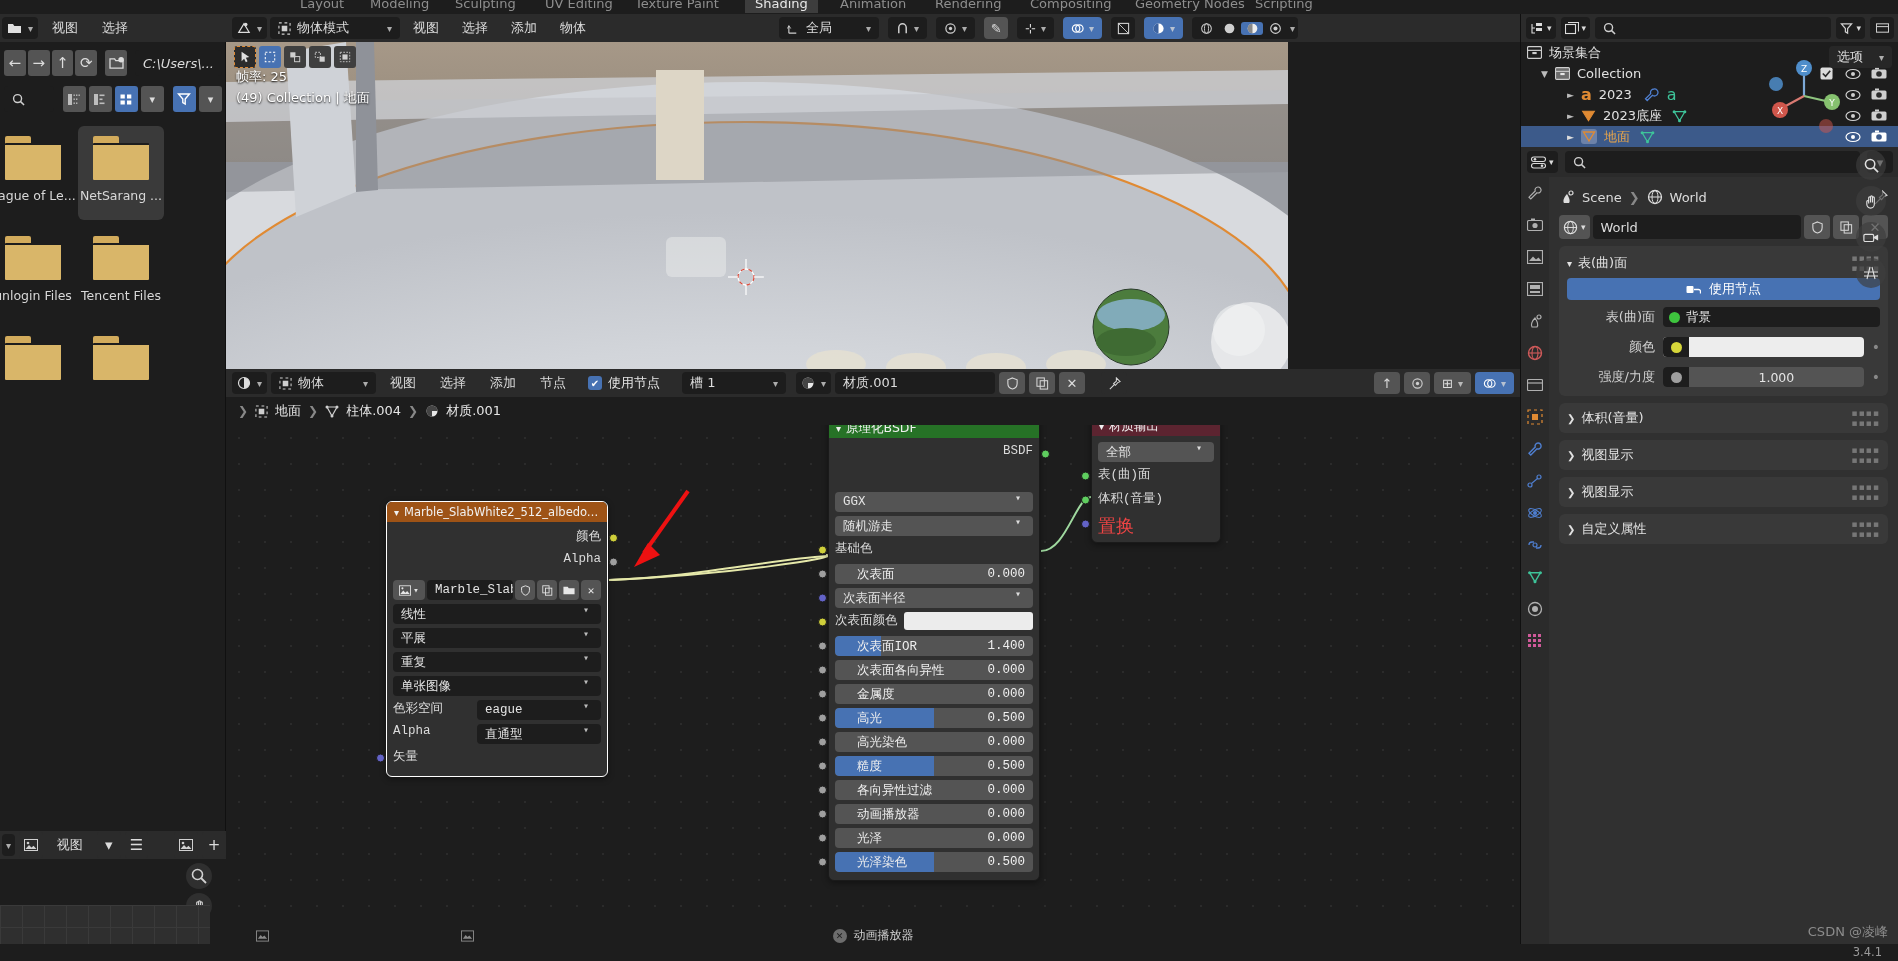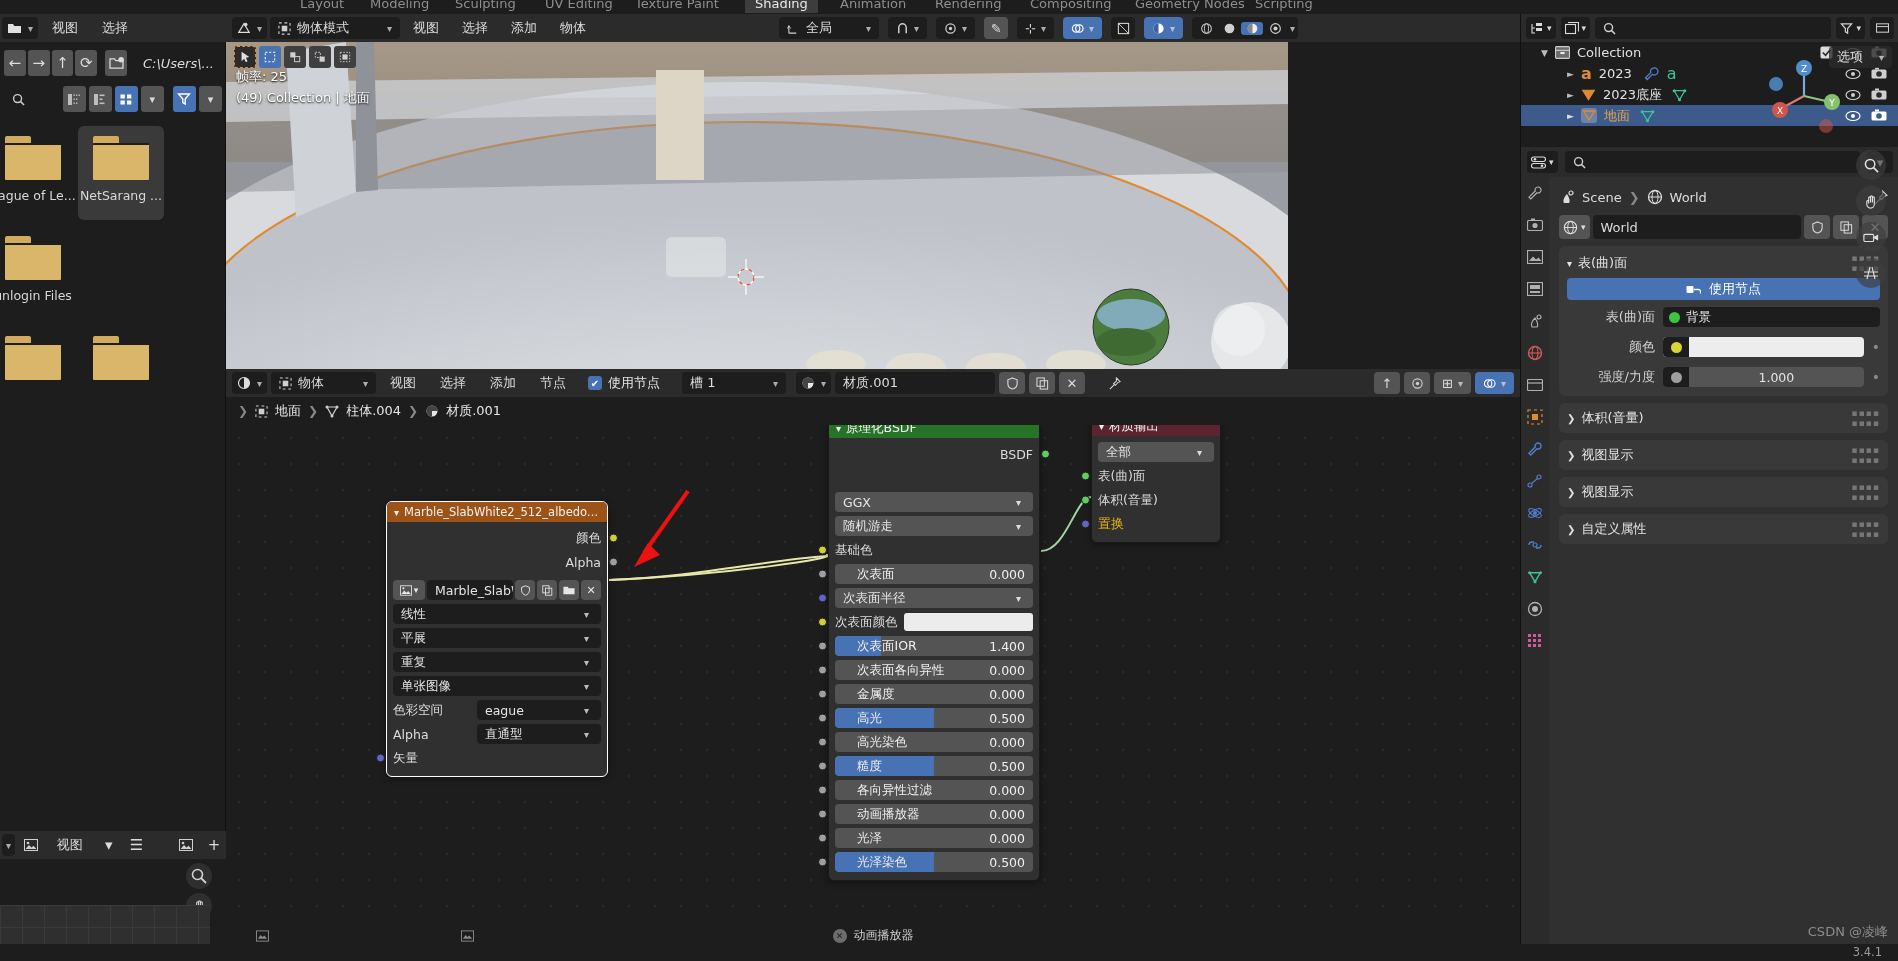--- a/index.html
+++ b/index.html
@@ -76,21 +76,21 @@
   #ne-header { position:absolute; left:0; top:0; width:1294px; height:28px; background:#2b2b2b; display:flex; align-items:center; gap:4px; padding-left:6px;}
   #ne-breadcrumb { position:absolute; left:0; top:28px; width:1294px; height:28px; display:flex; align-items:center; gap:7px; padding-left:6px; background:#1d1d1d;}
   #ne-canvas { position:absolute; left:0; top:56px; width:1294px; height:519px;
      background:#1d1d1d;
      background-image: radial-gradient(#2b2b2b 1.2px, transparent 1.2px);
      background-size: 26px 26px; overflow:hidden;}
   .node { position:absolute; background:#303030; border-radius:6px; border:1px solid #1a1a1a; box-shadow:0 2px 6px #00000066;}
   .node.sel { border:1px solid #ffffff; }
   .node-head { height:20px; border-radius:5px 5px 0 0; display:flex; align-items:center; padding:0 7px; font-size:12.5px; color:#f0f0f0; gap:5px;}
   .node-body { padding:6px 6px 8px 6px; display:flex; flex-direction:column; gap:4px;}
-  .nrow { height:20px; display:flex; align-items:center; font-size:12.5px; position:relative; }
+  .nrow { height:20px; display:flex; font-size:12.5px; position:relative;font-family:Liberation Mono, monospace; }
   .nfield { flex:1; background:#545454; border-radius:4px; height:20px; display:flex; align-items:center; padding:0 8px; font-size:12.5px; color:#e4e4e4;}
   .nfield.dark { background:#1d1d1d; }
   .nslider { flex:1; background:#545454; border-radius:4px; height:20px; display:flex; align-items:center; padding:0 8px; font-size:12.5px; position:relative; overflow:hidden;}
   .nslider .fill { position:absolute; left:0; top:0; bottom:0; background:#4772b3; border-radius:4px 0 0 4px;}
   .nslider .lbl { position:relative; z-index:2; color:#efefef;}
   .nslider .val { position:relative; z-index:2; margin-left:auto; color:#efefef;}
   .sock { position:absolute; width:9px; height:9px; border-radius:50%; border:1px solid #1a1a1a; top:50%; transform:translateY(-50%);}
   .sock.in { left:-11px; }
   .sock.out { right:-11px; }
   .swatch { flex:1; height:18px; border-radius:3px; background:#ececec;}
@@ -231,20 +231,24 @@
       <div class="folder-ico"></div>
       <div class="fname">eague of Le...</div>
     </div>
     <div class="fitem sel" style="left:78px; top:8px;">
       <div class="folder-ico"></div>
       <div class="fname">NetSarang ...</div>
     </div>
     <div class="fitem" style="left:-10px; top:108px;">
       <div class="folder-ico"></div>
       <div class="fname">unlogin Files</div>
+    </div>
+    <div class="fitem" style="left:78px; top:108px;">
+      <div class="folder-ico"></div>
+      <div class="fname">Tencent Files</div>
     </div>
     <div class="fitem" style="left:-10px; top:208px;">
       <div class="folder-ico"></div>
     </div>
     <div class="fitem" style="left:78px; top:208px;">
       <div class="folder-ico"></div>
     </div>
   </div>
 
   <div id="fb-footer">
@@ -880,21 +884,21 @@
         <div class="nrow">
           <span class="sock in" style="background:#5fce5f;left:-17px"></span>
           <span style="font-size:12.5px;color:#dcdcdc">表(曲)面</span>
         </div>
         <div class="nrow">
           <span class="sock in" style="background:#5fce5f;left:-17px"></span>
           <span style="font-size:12.5px;color:#dcdcdc">体积(音量)</span>
         </div>
         <div class="nrow">
           <span class="sock in" style="background:#6363c7;left:-17px"></span>
-          <span style="font-size:13px;color:#eab308">置换</span>
+          <span style="font-size:18px;color:#ef4444">置换</span>
         </div>
       </div>
     </div>
 
   </div>
 </div>
 
 <div id="outliner" class="abs">
   <div id="ol-header">
     <div class="btn dark" style="height:22px;padding:0 4px;gap:3px;">
@@ -934,20 +938,30 @@
     </div>
     <div class="btn dark" style="height:22px;width:24px;justify-content:center;padding:0">
       <svg width="13" height="12" viewBox="0 0 14 12">
           <rect x="0.5" y="1.5" width="13" height="9" fill="none" stroke="#cfcfcf" stroke-width="1.1"></rect>
           <line x1="0.5" y1="4.5" x2="13.5" y2="4.5" stroke="#cfcfcf" stroke-width="1.1"></line>
         </svg>
     </div>
   </div>
 
   <div style="position:absolute;left:0;top:28px;width:378px;">
+    <div class="ol-row">
+      <span class="ico" style="margin-right:7px">
+        <svg width="15" height="13" viewBox="0 0 14 12">
+            <rect x="0.5" y="0.5" width="13" height="11" rx="1" fill="none" stroke="#cfcfcf" stroke-width="1.1"></rect>
+            <line x1="0.5" y1="4" x2="13.5" y2="4" stroke="#cfcfcf" stroke-width="1.1"></line>
+            <rect x="5" y="5.5" width="4" height="2" fill="#cfcfcf"></rect>
+          </svg>
+      </span>
+      <span>场景集合</span>
+    </div>
 
     <div class="ol-row" style="padding-left:20px">
       <span style="font-size:9px;color:#bbb;margin-right:7px">▼</span>
       <span class="ico" style="margin-right:7px">
         <svg width="15" height="13" viewBox="0 0 14 12">
             <rect x="0.5" y="0.5" width="13" height="11" rx="1" fill="#6d6d6d" stroke="#cfcfcf" stroke-width="1"></rect>
             <line x1="0.5" y1="4" x2="13.5" y2="4" stroke="#cfcfcf" stroke-width="1"></line>
             <rect x="5" y="5.5" width="4" height="2" fill="#e8e8e8"></rect>
           </svg>
       </span>

